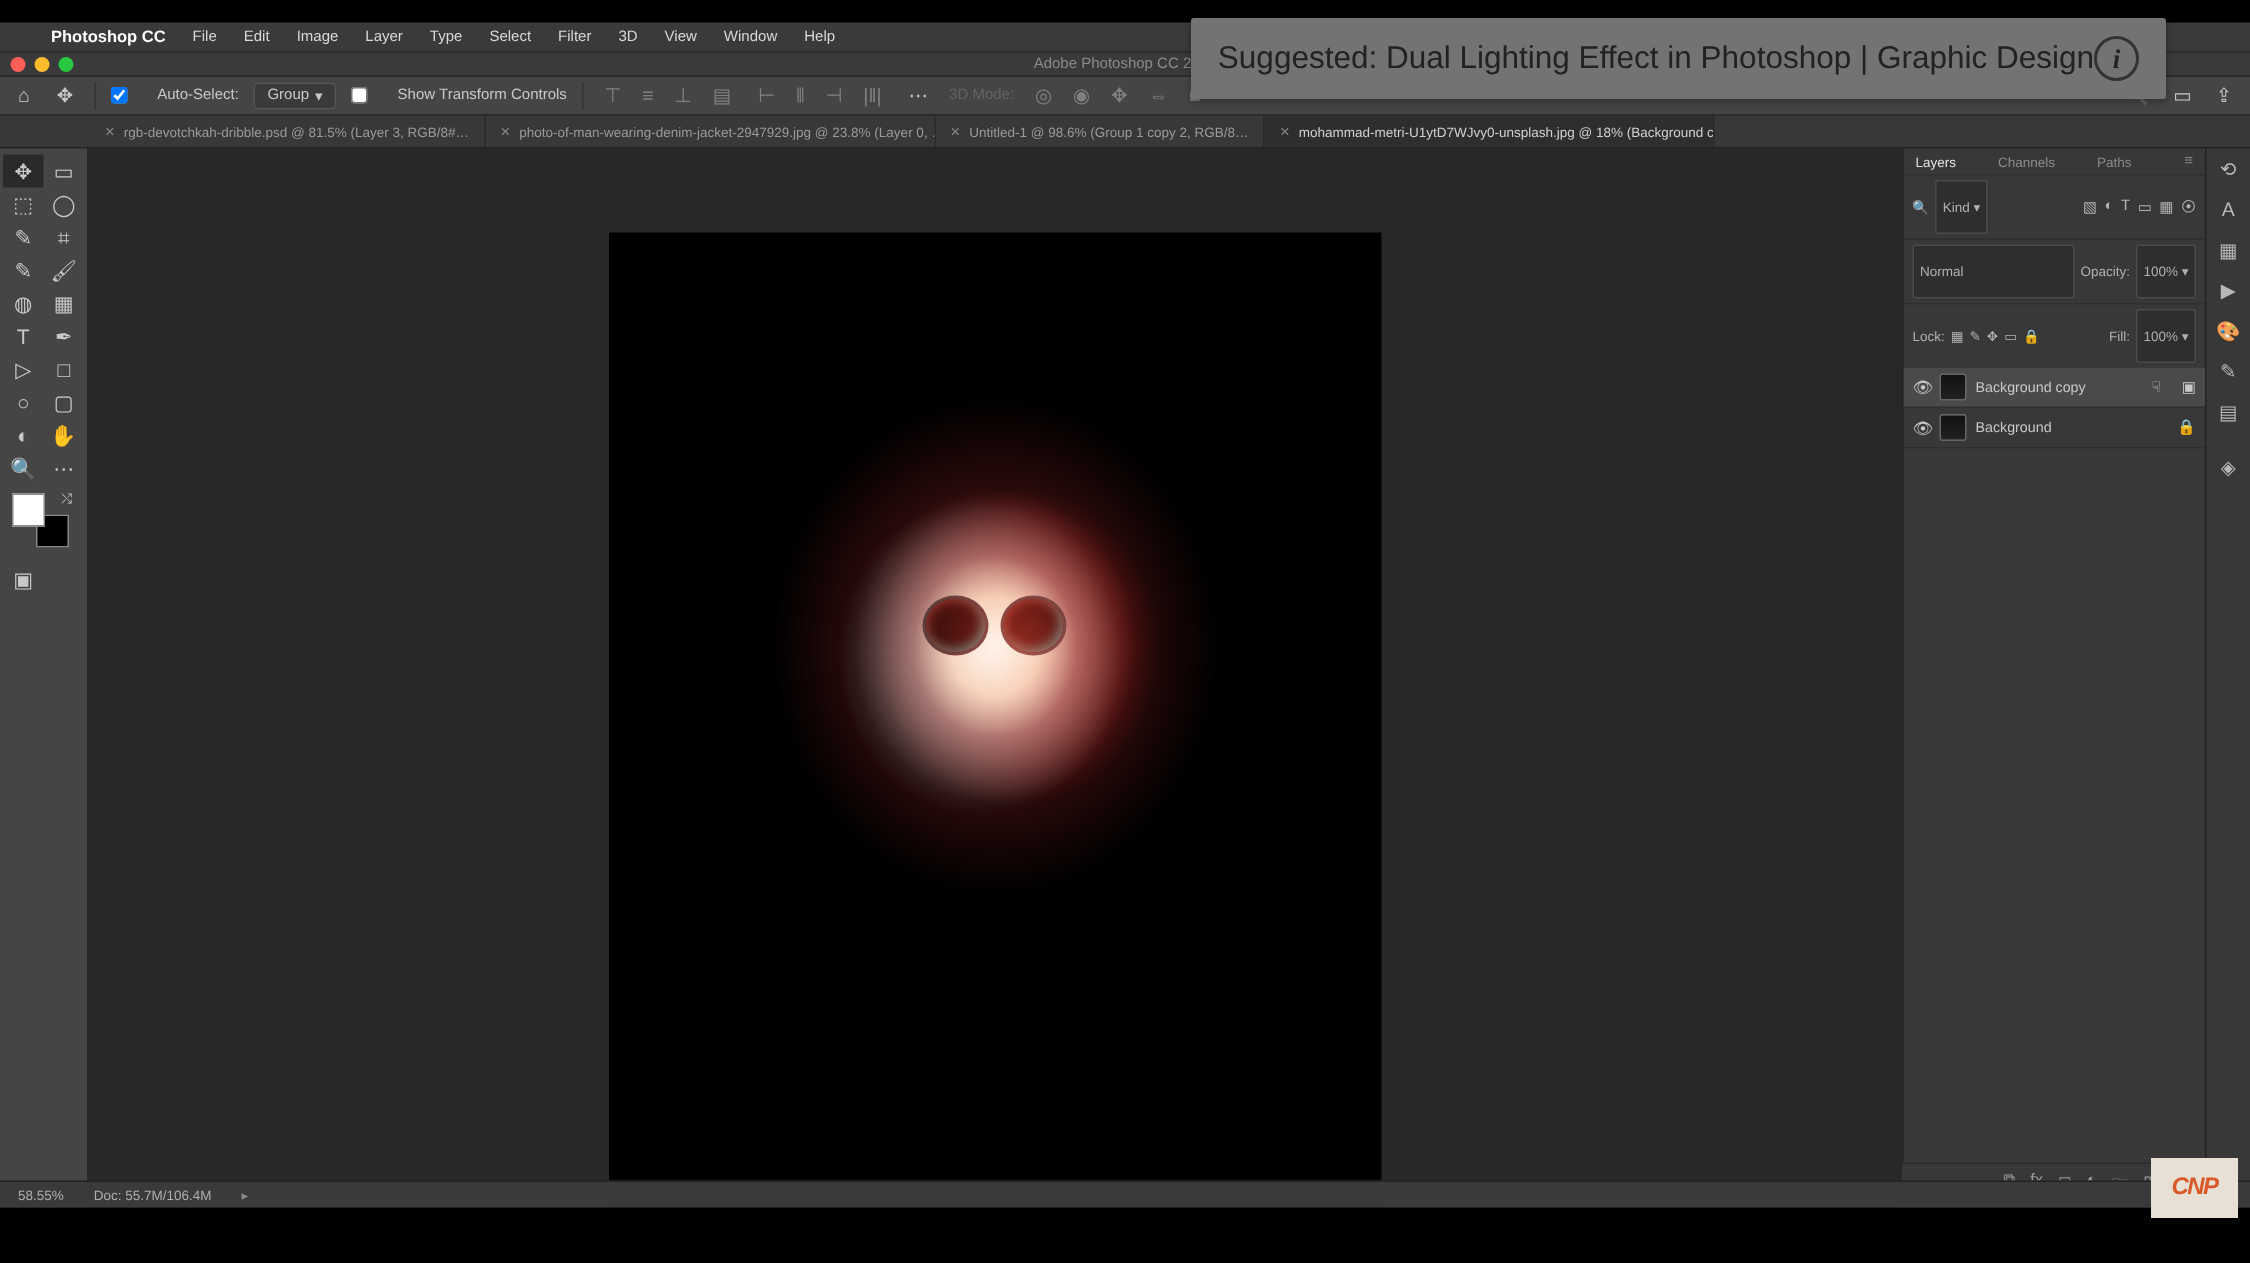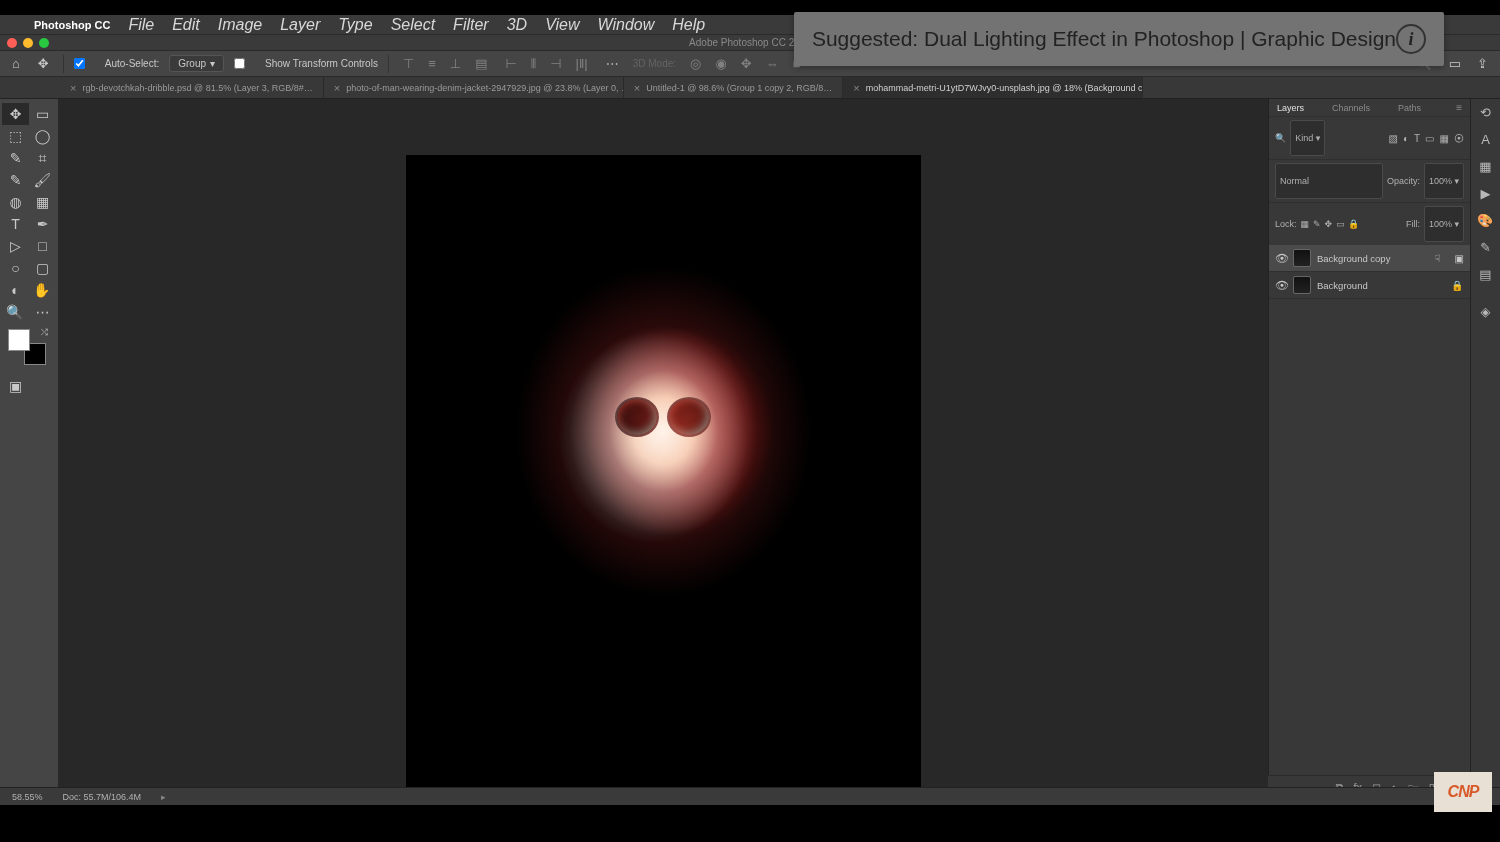--- a/index.html
+++ b/index.html
@@ -3,21 +3,21 @@
 <meta charset="utf-8">
 <style>
 * { margin: 0; padding: 0; box-sizing: border-box; font-family: -apple-system, "Helvetica Neue", Arial, sans-serif; }
 body { background: #000; width: 1500px; height: 842px; overflow: hidden; position: relative; }
 .top-black { height: 15px; background: #000; }
 
 
 .menubar { height: 19px; background: #3a3a3a; display: flex; align-items: center; padding: 0 8px; gap: 2px; }
 .menubar .apple { color: #d8d8d8; font-size: 13px; padding: 0 8px; }
 .menubar .app-name { color: #fff; font-weight: 600; font-size: 11px; padding: 0 8px; }
-.menubar .menu-item { color: #d8d8d8; font-size: 16px; padding: 0 8px; cursor: default; font-style: italic; }
+.menubar .menu-item { color: #d8d8d8; font-size: 10px; padding: 0 8px; cursor: default; }
 
 
 .suggested { position: absolute; top: 12px; right: 56px; background: #737373; color: #222; padding: 12px 18px; font-size: 21px; border-radius: 2px; display: flex; align-items: center; box-shadow: 0 2px 6px rgba(0,0,0,.3); z-index: 50;}
 .info-circle { width: 30px; height: 30px; border: 2px solid #333; border-radius: 50%; display: flex; align-items: center; justify-content: center; font-family: Georgia, serif; font-style: italic; font-size: 18px; font-weight: bold; }
 
 
 .window-title { height: 17px; background: #3a3a3a; display: flex; align-items: center; position: relative; border-top: 1px solid #2a2a2a; border-bottom: 1px solid #2a2a2a;}
 .traffic { display: flex; gap: 6px; padding-left: 7px; }
 .traffic span { width: 10px; height: 10px; border-radius: 50%; }
 .tl-red { background: #ff5f57; } .tl-yel { background: #febc2e; } .tl-grn { background: #28c840; }

